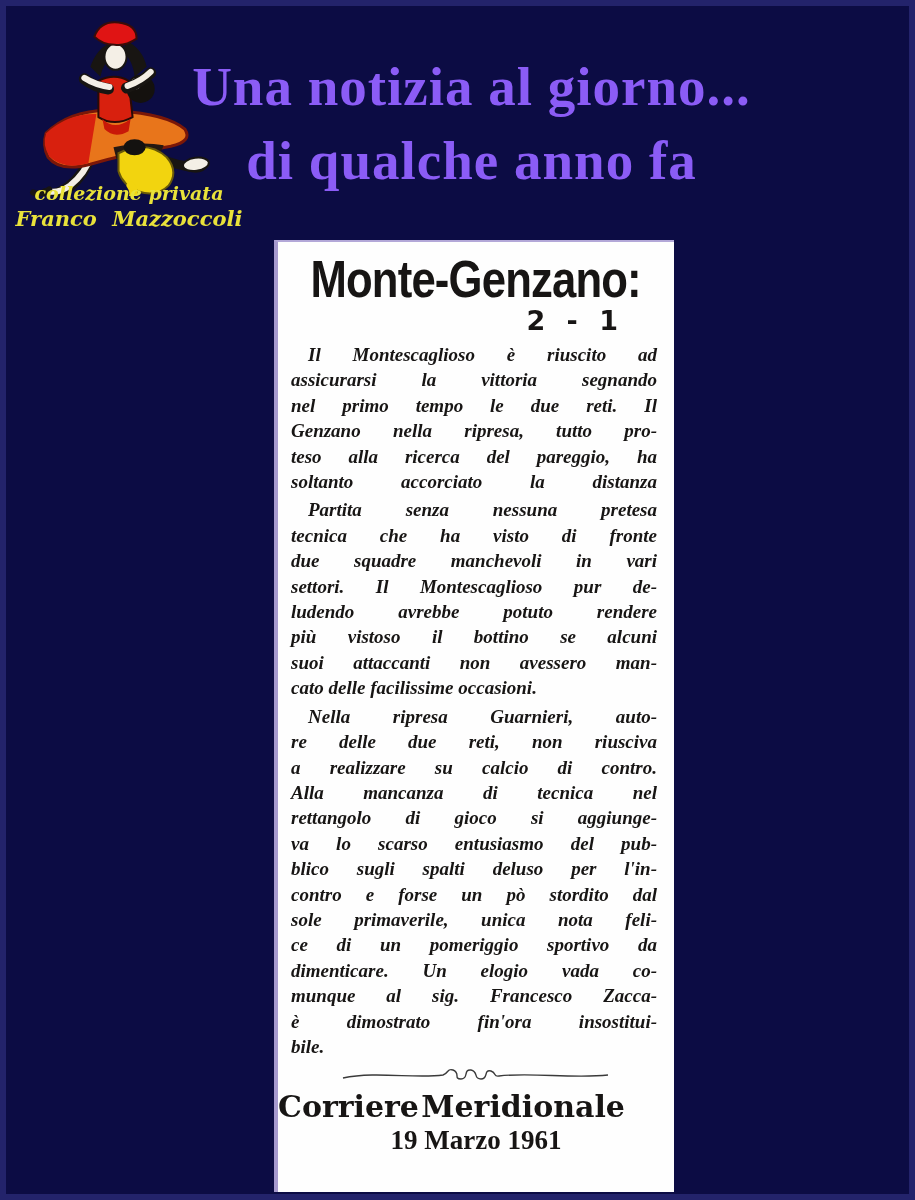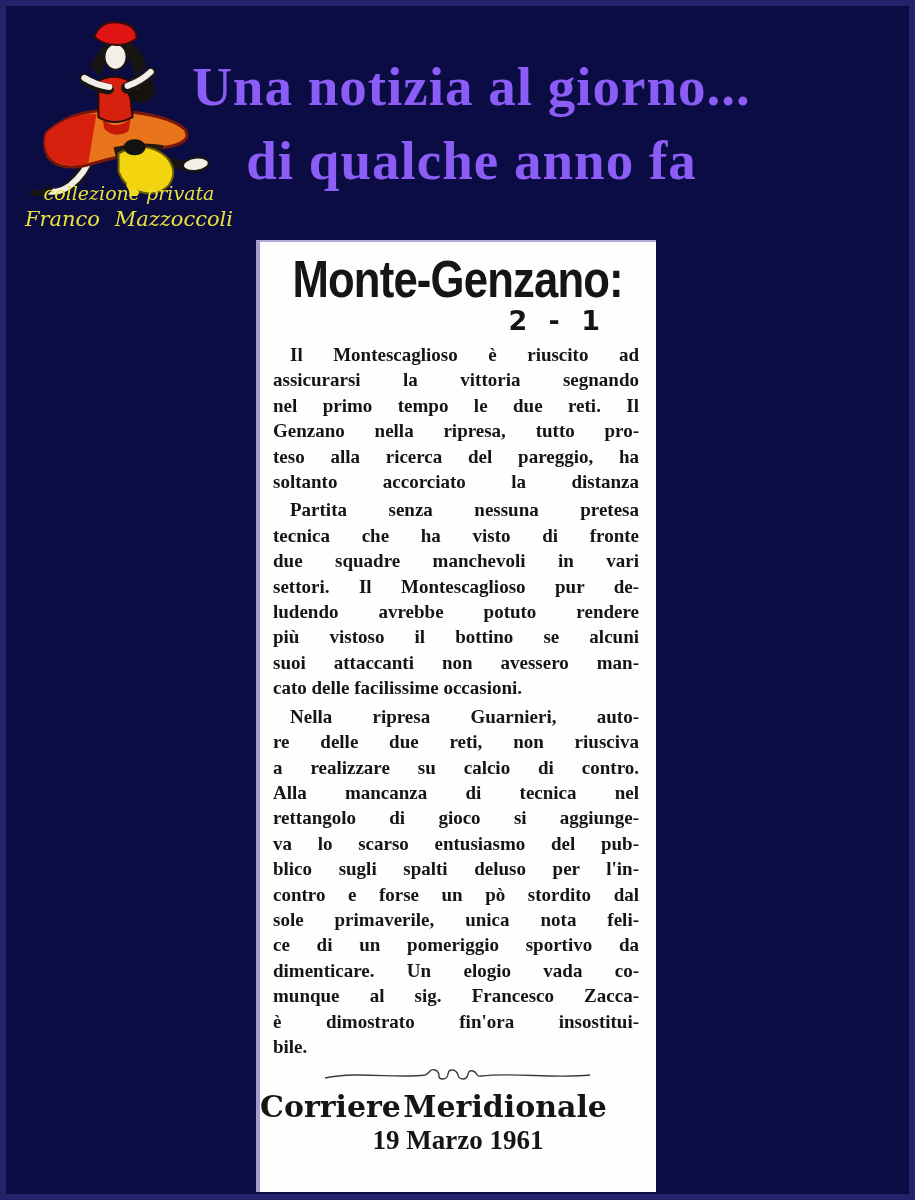--- a/index.html
+++ b/index.html
@@ -16,36 +16,37 @@
   .painting{
     position:absolute;left:12px;top:8px;width:196px;height:182px;
   }
   .caption{
     position:absolute;left:4px;top:174px;width:238px;
     text-align:center;
     font-family:"DejaVu Serif", serif;
     font-style:italic;
     color:#e9e23a;
     line-height:26px;
+    font-weight:bold;
   }
   .caption .c1{font-size:19px;}
   .caption .c2{font-size:21px;word-spacing:8px;}
   .titles{
     position:absolute;left:28px;right:0;top:44px;
     text-align:center;
     color:#8b5cf6;
     font-family:"Liberation Serif", serif;
     font-weight:bold;
     font-size:55px;
     line-height:74px;
     letter-spacing:1px;
   }
   
   .clipping{
-    position:absolute;left:250px;top:234px;width:400px;height:952px;
+    position:absolute;left:268px;top:234px;width:400px;height:952px;
     background:#fefefe;
     border-left:4px solid #a79bce;
     border-top:2px solid #b3a8d8;
     box-sizing:border-box;
     color:#171514;
   }
   .headline{
     margin-top:14px;
     text-align:center;
     font-family:"Liberation Sans", sans-serif;
@@ -66,21 +67,21 @@
     line-height:30px;
   }
   .article-body{
     margin-top:6px;
     padding:0 10px 0 13px;
     font-family:"Liberation Serif", serif;
     font-weight:bold;
     font-size:19px;
     line-height:25.4px;
   }
-  .para{margin:0 7px 3px 0;}
+  .para{margin:0 7px 3px 0;font-style:italic;}
   .line{
     text-align:justify;
     text-align-last:justify;
     white-space:nowrap;
   }
   .line.first{text-indent:17px;}
   .line.last{text-align-last:left;white-space:normal;}
   .divider{
     display:block;
     margin:8px auto 0 auto;

